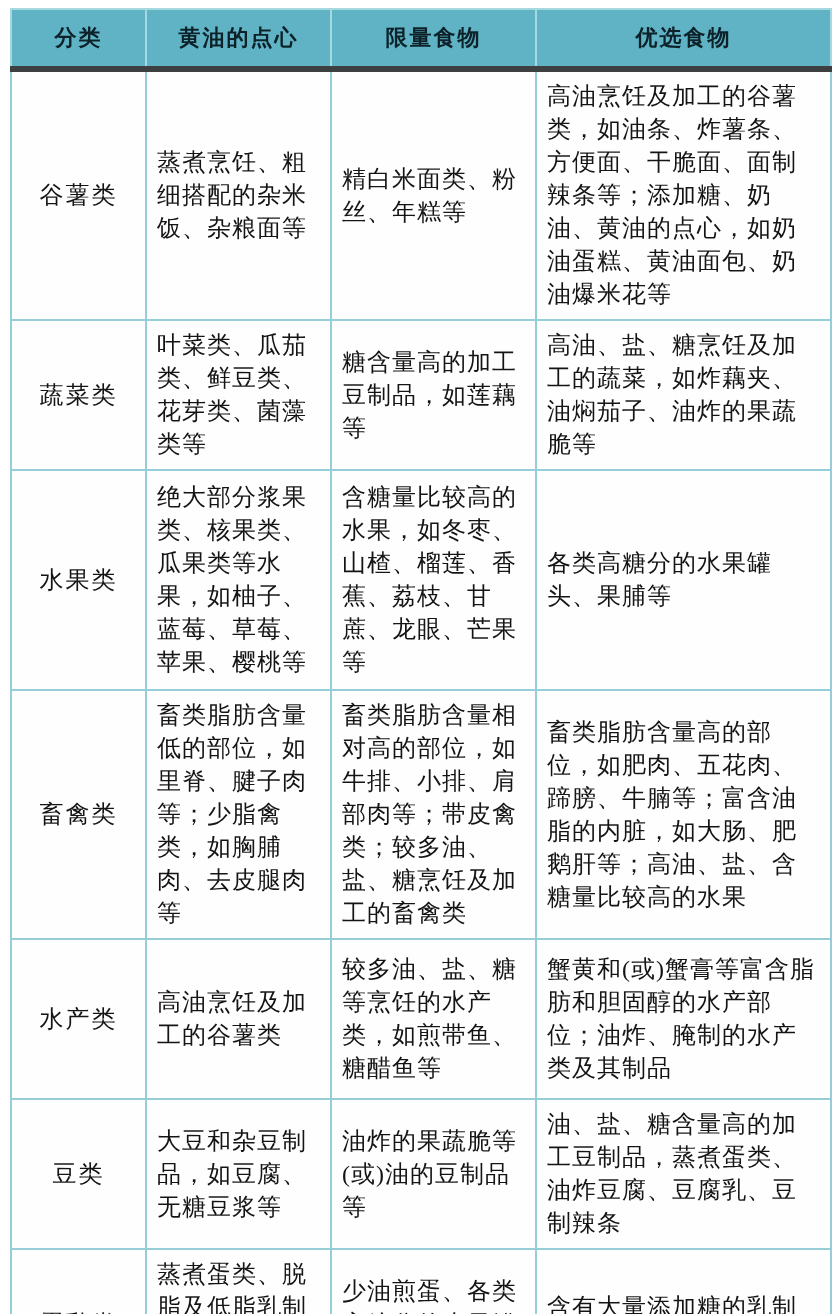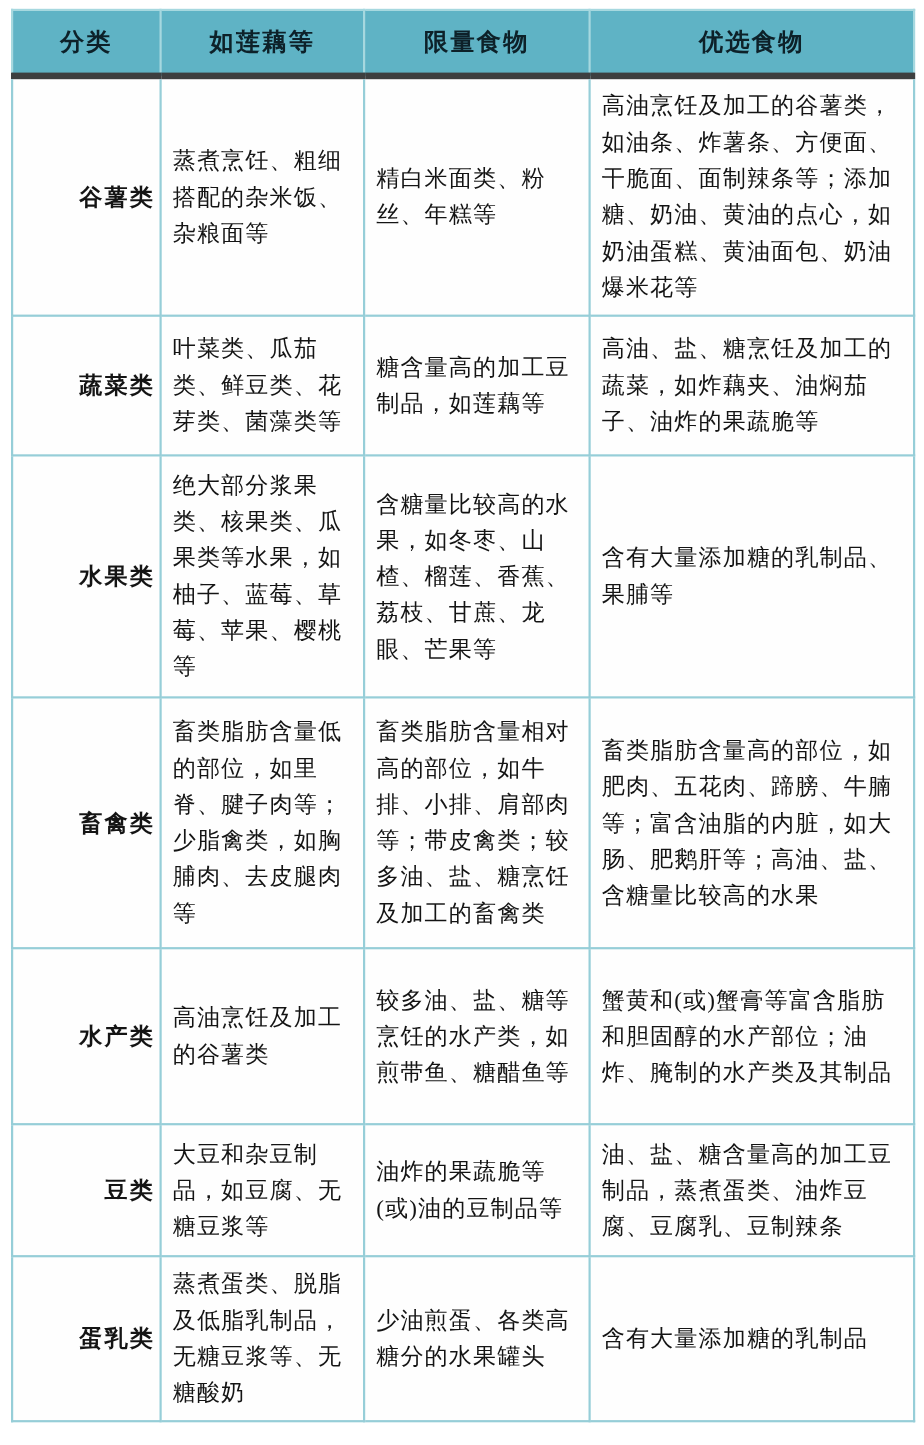--- a/index.html
+++ b/index.html
@@ -32,48 +32,48 @@
     height: 60px;
     text-align: center;
     vertical-align: middle;
     border-color: #a6d8df;
     border-bottom: 6px solid #3d3f40;
     letter-spacing: 2px;
   }
   .food-table td {
     background: #fefefe;
     color: #141414;
-    font-size: 21px;
+    font-size: 24px;
     line-height: 33px;
     padding: 8px 10px;
     vertical-align: middle;
     letter-spacing: 1px;
   }
   .food-table td.cat {
-    text-align: right;
-    font-weight: bold;
+    text-align: center;
+    font-weight: normal;
     letter-spacing: 2px;
     padding: 8px 4px;
   }
 </style>
 </head>
 <body>
 
 <div class="page">
   <table class="food-table">
     <colgroup>
       <col style="width:135px">
       <col style="width:185px">
       <col style="width:205px">
       <col style="width:295px">
     </colgroup>
     <thead>
       <tr>
         <th>分类</th>
-        <th>如莲藕等</th>
+        <th>黄油的点心</th>
         <th>限量食物</th>
         <th>优选食物</th>
       </tr>
     </thead>
     <tbody>
       <tr style="height:218px">
         <td class="cat">谷薯类</td>
         <td>蒸煮烹饪、粗细搭配的杂米饭、杂粮面等</td>
         <td>精白米面类、粉丝、年糕等</td>
         <td>高油烹饪及加工的谷薯类，如油条、炸薯条、方便面、干脆面、面制辣条等；添加糖、奶油、黄油的点心，如奶油蛋糕、黄油面包、奶油爆米花等</td>
@@ -81,21 +81,21 @@
       <tr style="height:127px">
         <td class="cat">蔬菜类</td>
         <td>叶菜类、瓜茄类、鲜豆类、花芽类、菌藻类等</td>
         <td>糖含量高的加工豆制品，如莲藕等</td>
         <td>高油、盐、糖烹饪及加工的蔬菜，如炸藕夹、油焖茄子、油炸的果蔬脆等</td>
       </tr>
       <tr style="height:220px">
         <td class="cat">水果类</td>
         <td>绝大部分浆果类、核果类、瓜果类等水果，如柚子、蓝莓、草莓、苹果、樱桃等</td>
         <td>含糖量比较高的水果，如冬枣、山楂、榴莲、香蕉、荔枝、甘蔗、龙眼、芒果等</td>
-        <td>含有大量添加糖的乳制品、果脯等</td>
+        <td>各类高糖分的水果罐头、果脯等</td>
       </tr>
       <tr style="height:228px">
         <td class="cat">畜禽类</td>
         <td>畜类脂肪含量低的部位，如里脊、腱子肉等；少脂禽类，如胸脯肉、去皮腿肉等</td>
         <td>畜类脂肪含量相对高的部位，如牛排、小排、肩部肉等；带皮禽类；较多油、盐、糖烹饪及加工的畜禽类</td>
         <td>畜类脂肪含量高的部位，如肥肉、五花肉、蹄膀、牛腩等；富含油脂的内脏，如大肠、肥鹅肝等；高油、盐、含糖量比较高的水果</td>
       </tr>
       <tr style="height:160px">
         <td class="cat">水产类</td>
         <td>高油烹饪及加工的谷薯类</td>

